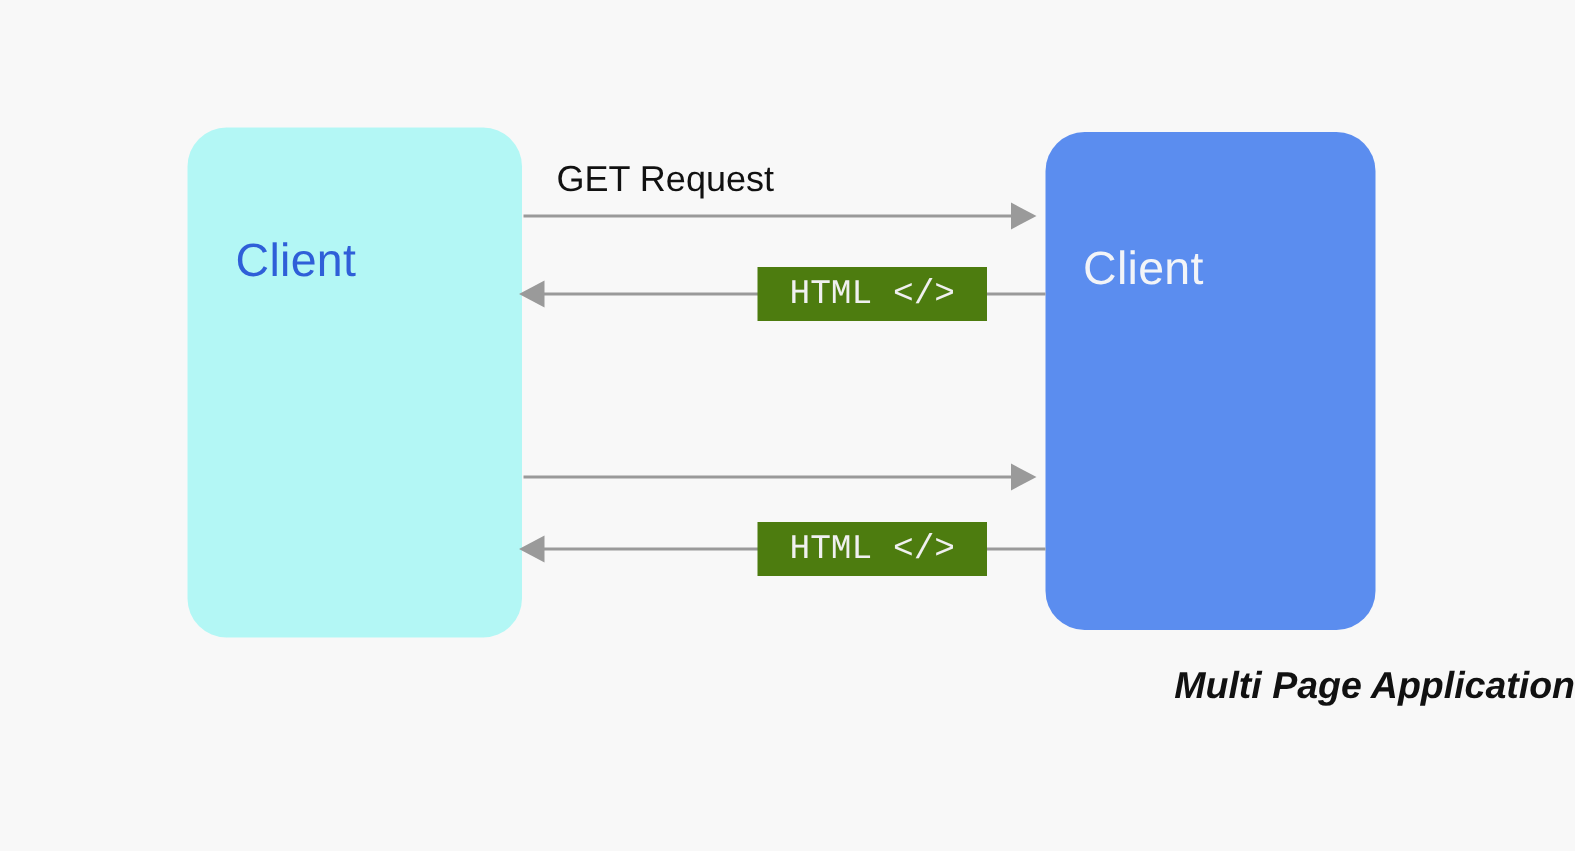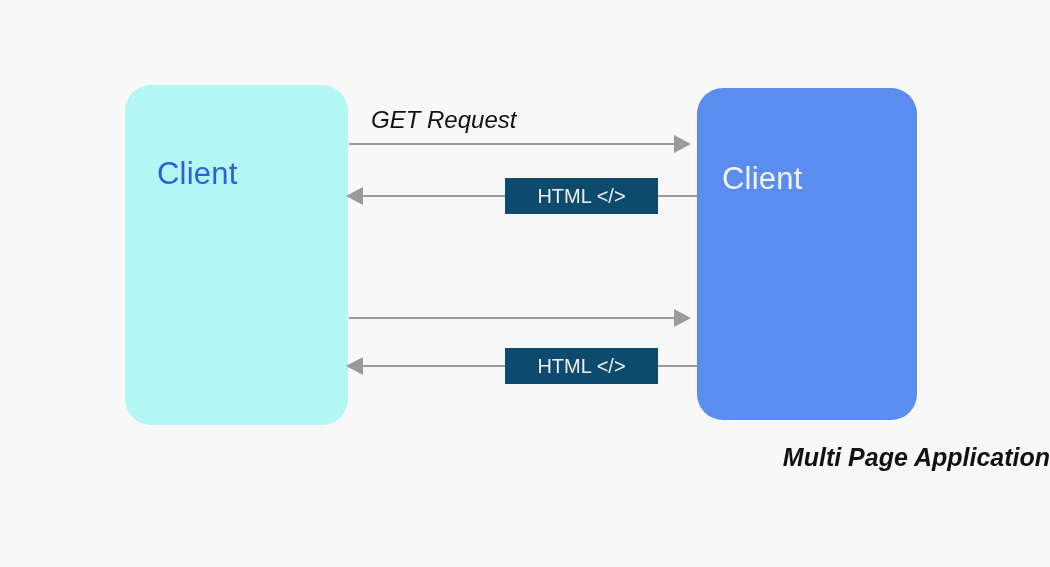--- a/index.html
+++ b/index.html
@@ -84,28 +84,29 @@
   .flow-label {
     position: absolute;
     font-size: 24px;
     color: #111111;
     white-space: nowrap;
   }
 
   
   .payload-chip {
     position: absolute;
-    background: #0c4a6e;
+    background: #4d7c0f;
     color: #f0f0f0;
-    font-size: 20px;
+    font-size: 23px;
     display: flex;
     align-items: center;
     justify-content: center;
     box-sizing: border-box;
     white-space: nowrap;
+    font-family: Liberation Mono, monospace;
   }
 
   
   #diagram-caption {
     position: absolute;
     left: 0;
     right: 0;
     top: 443px;
     text-align: right;
     font-size: 25px;
@@ -118,21 +119,21 @@
 <body>
 
 <div id="canvas">
 
   <div id="client-node" class="node"></div>
   <div id="client-label" class="node-label">Client</div>
 
   <div id="server-node" class="node"></div>
   <div id="server-label" class="node-label">Client</div>
 
-  <div class="flow-label" style="left:371px; top:106px;font-style:italic;">GET Request</div>
+  <div class="flow-label" style="left:371px; top:106px;">GET Request</div>
   <div class="flow-line" style="left:349px; top:143px; width:325px;"></div>
   <div class="arrow-head arrow-right" style="left:674px; top:135px;"></div>
 
   <div class="flow-line" style="left:362px; top:195px; width:335px;"></div>
   <div class="arrow-head arrow-left" style="left:346px; top:187px;"></div>
   <div class="payload-chip" style="left:505px; top:178px; width:153px; height:36px;">HTML &lt;/&gt;</div>
 
   <div class="flow-line" style="left:349px; top:317px; width:325px;"></div>
   <div class="arrow-head arrow-right" style="left:674px; top:309px;"></div>
 

